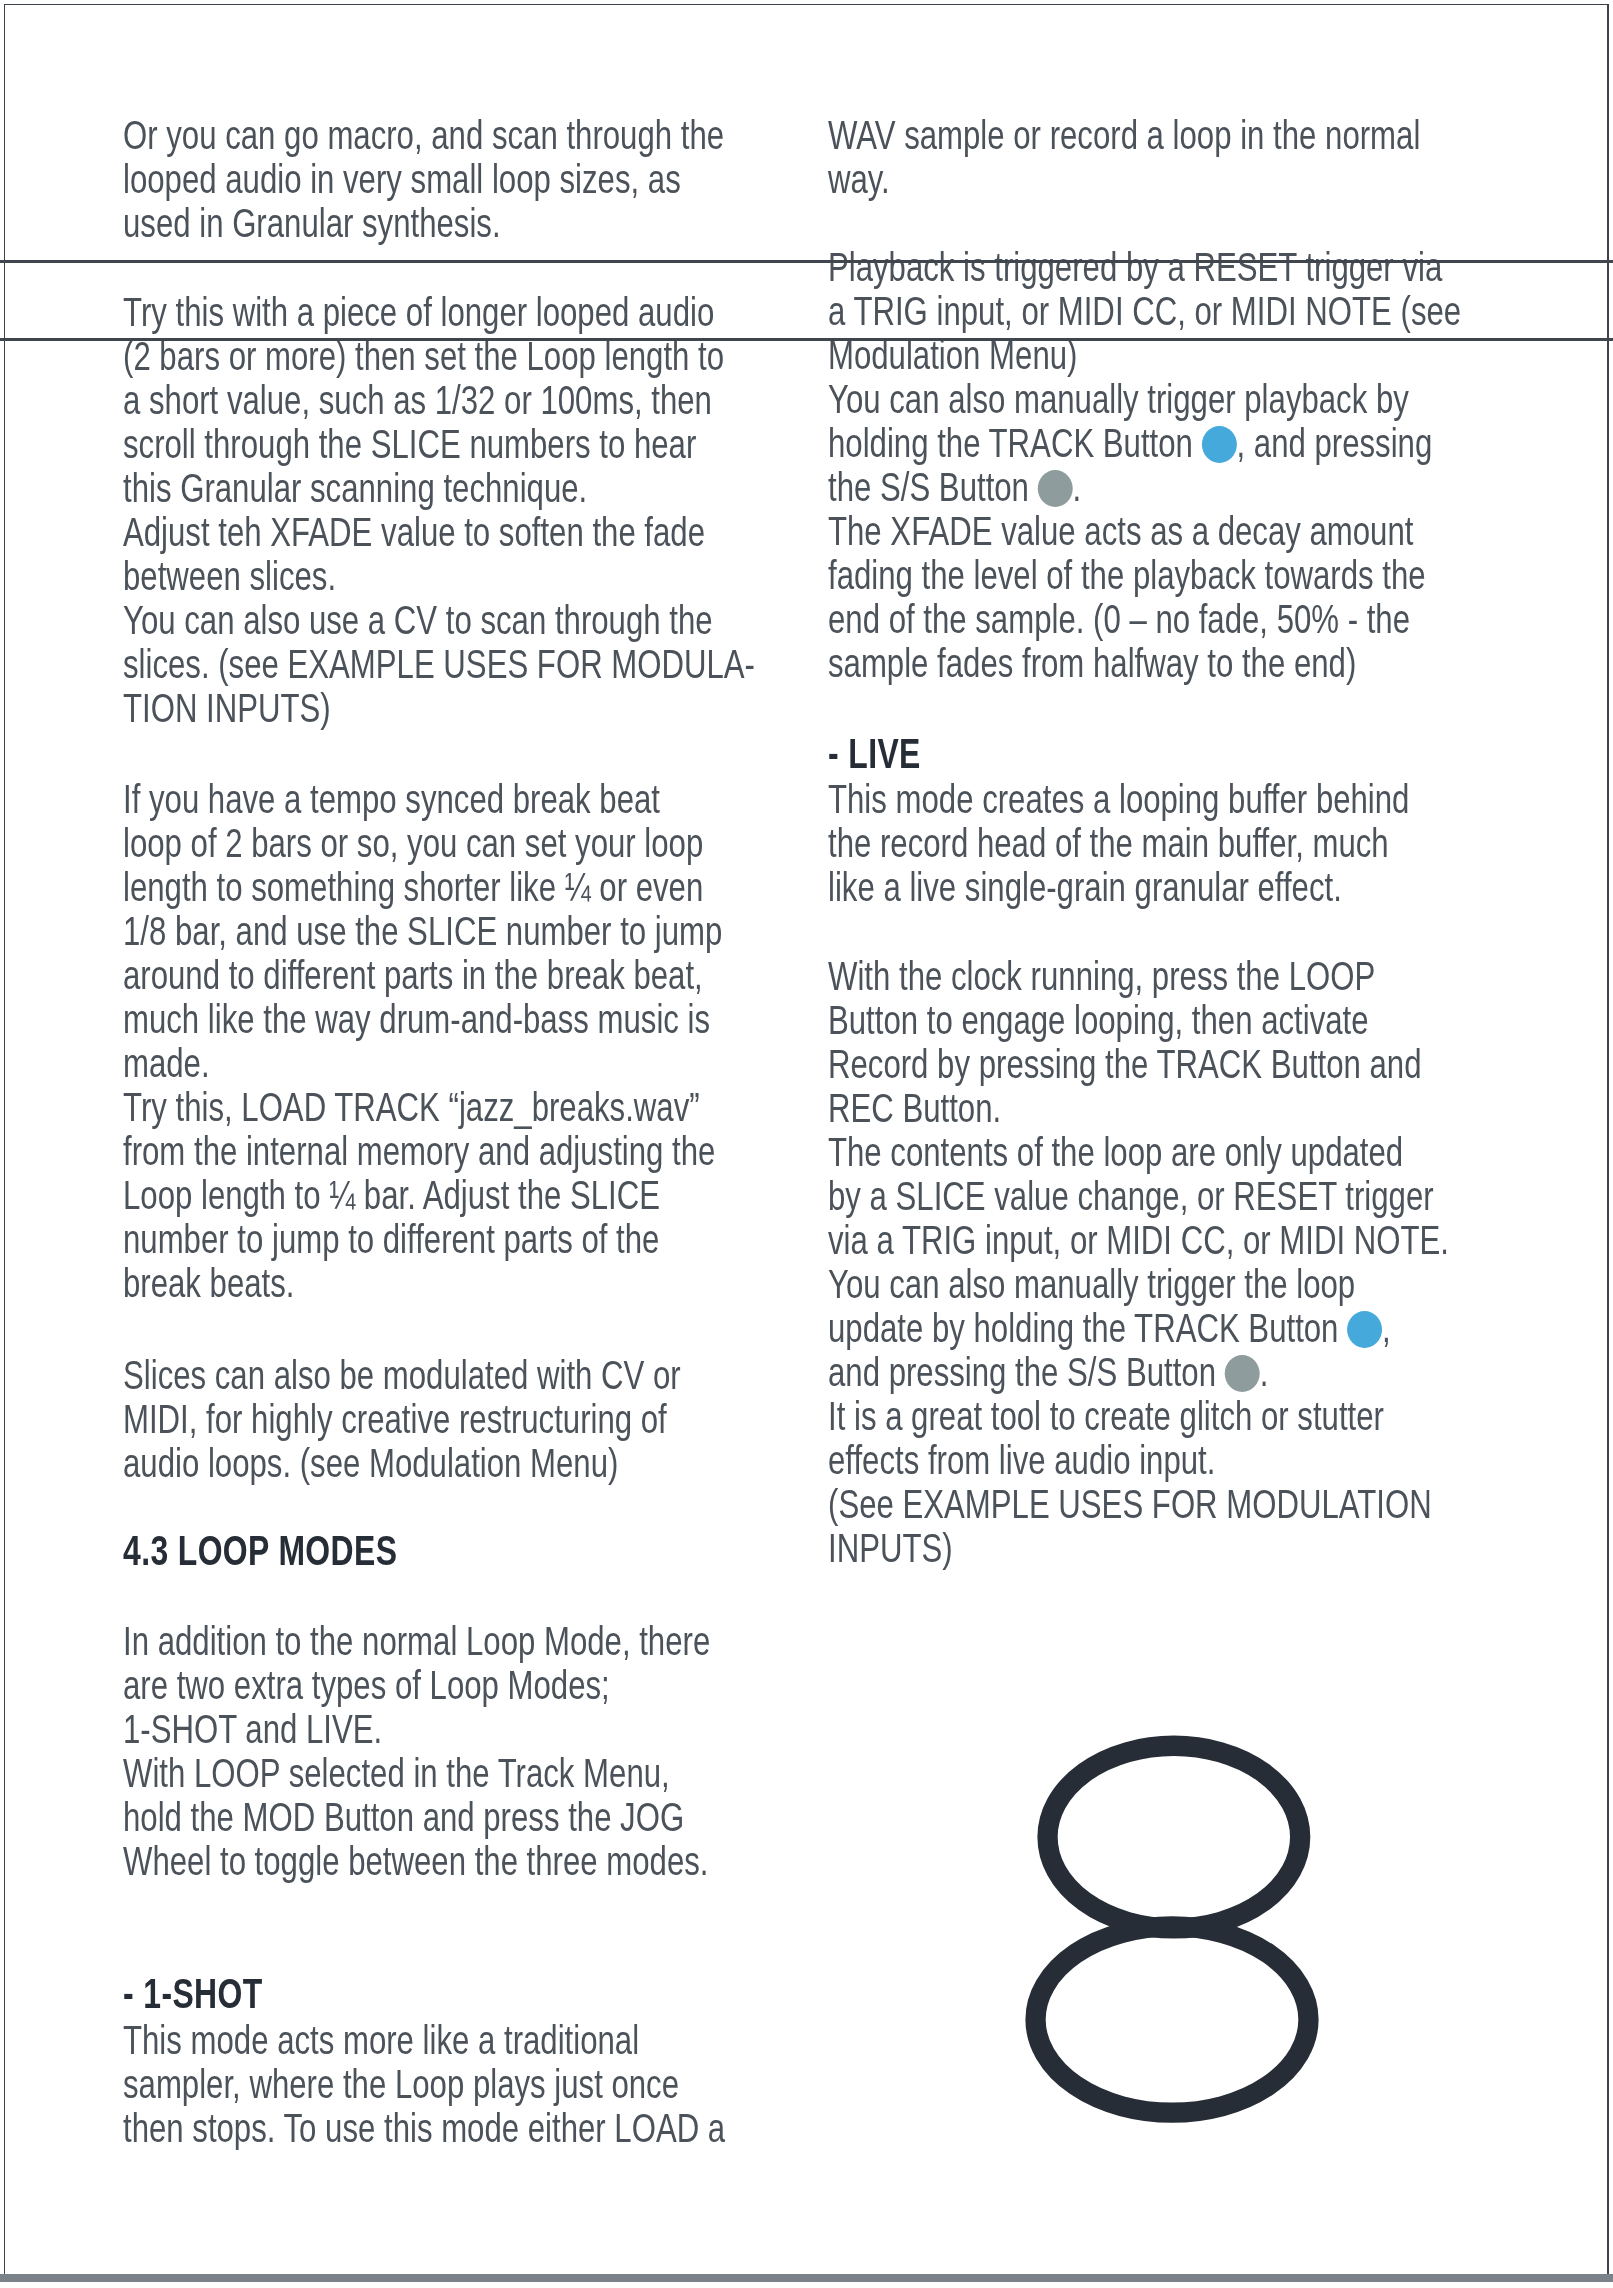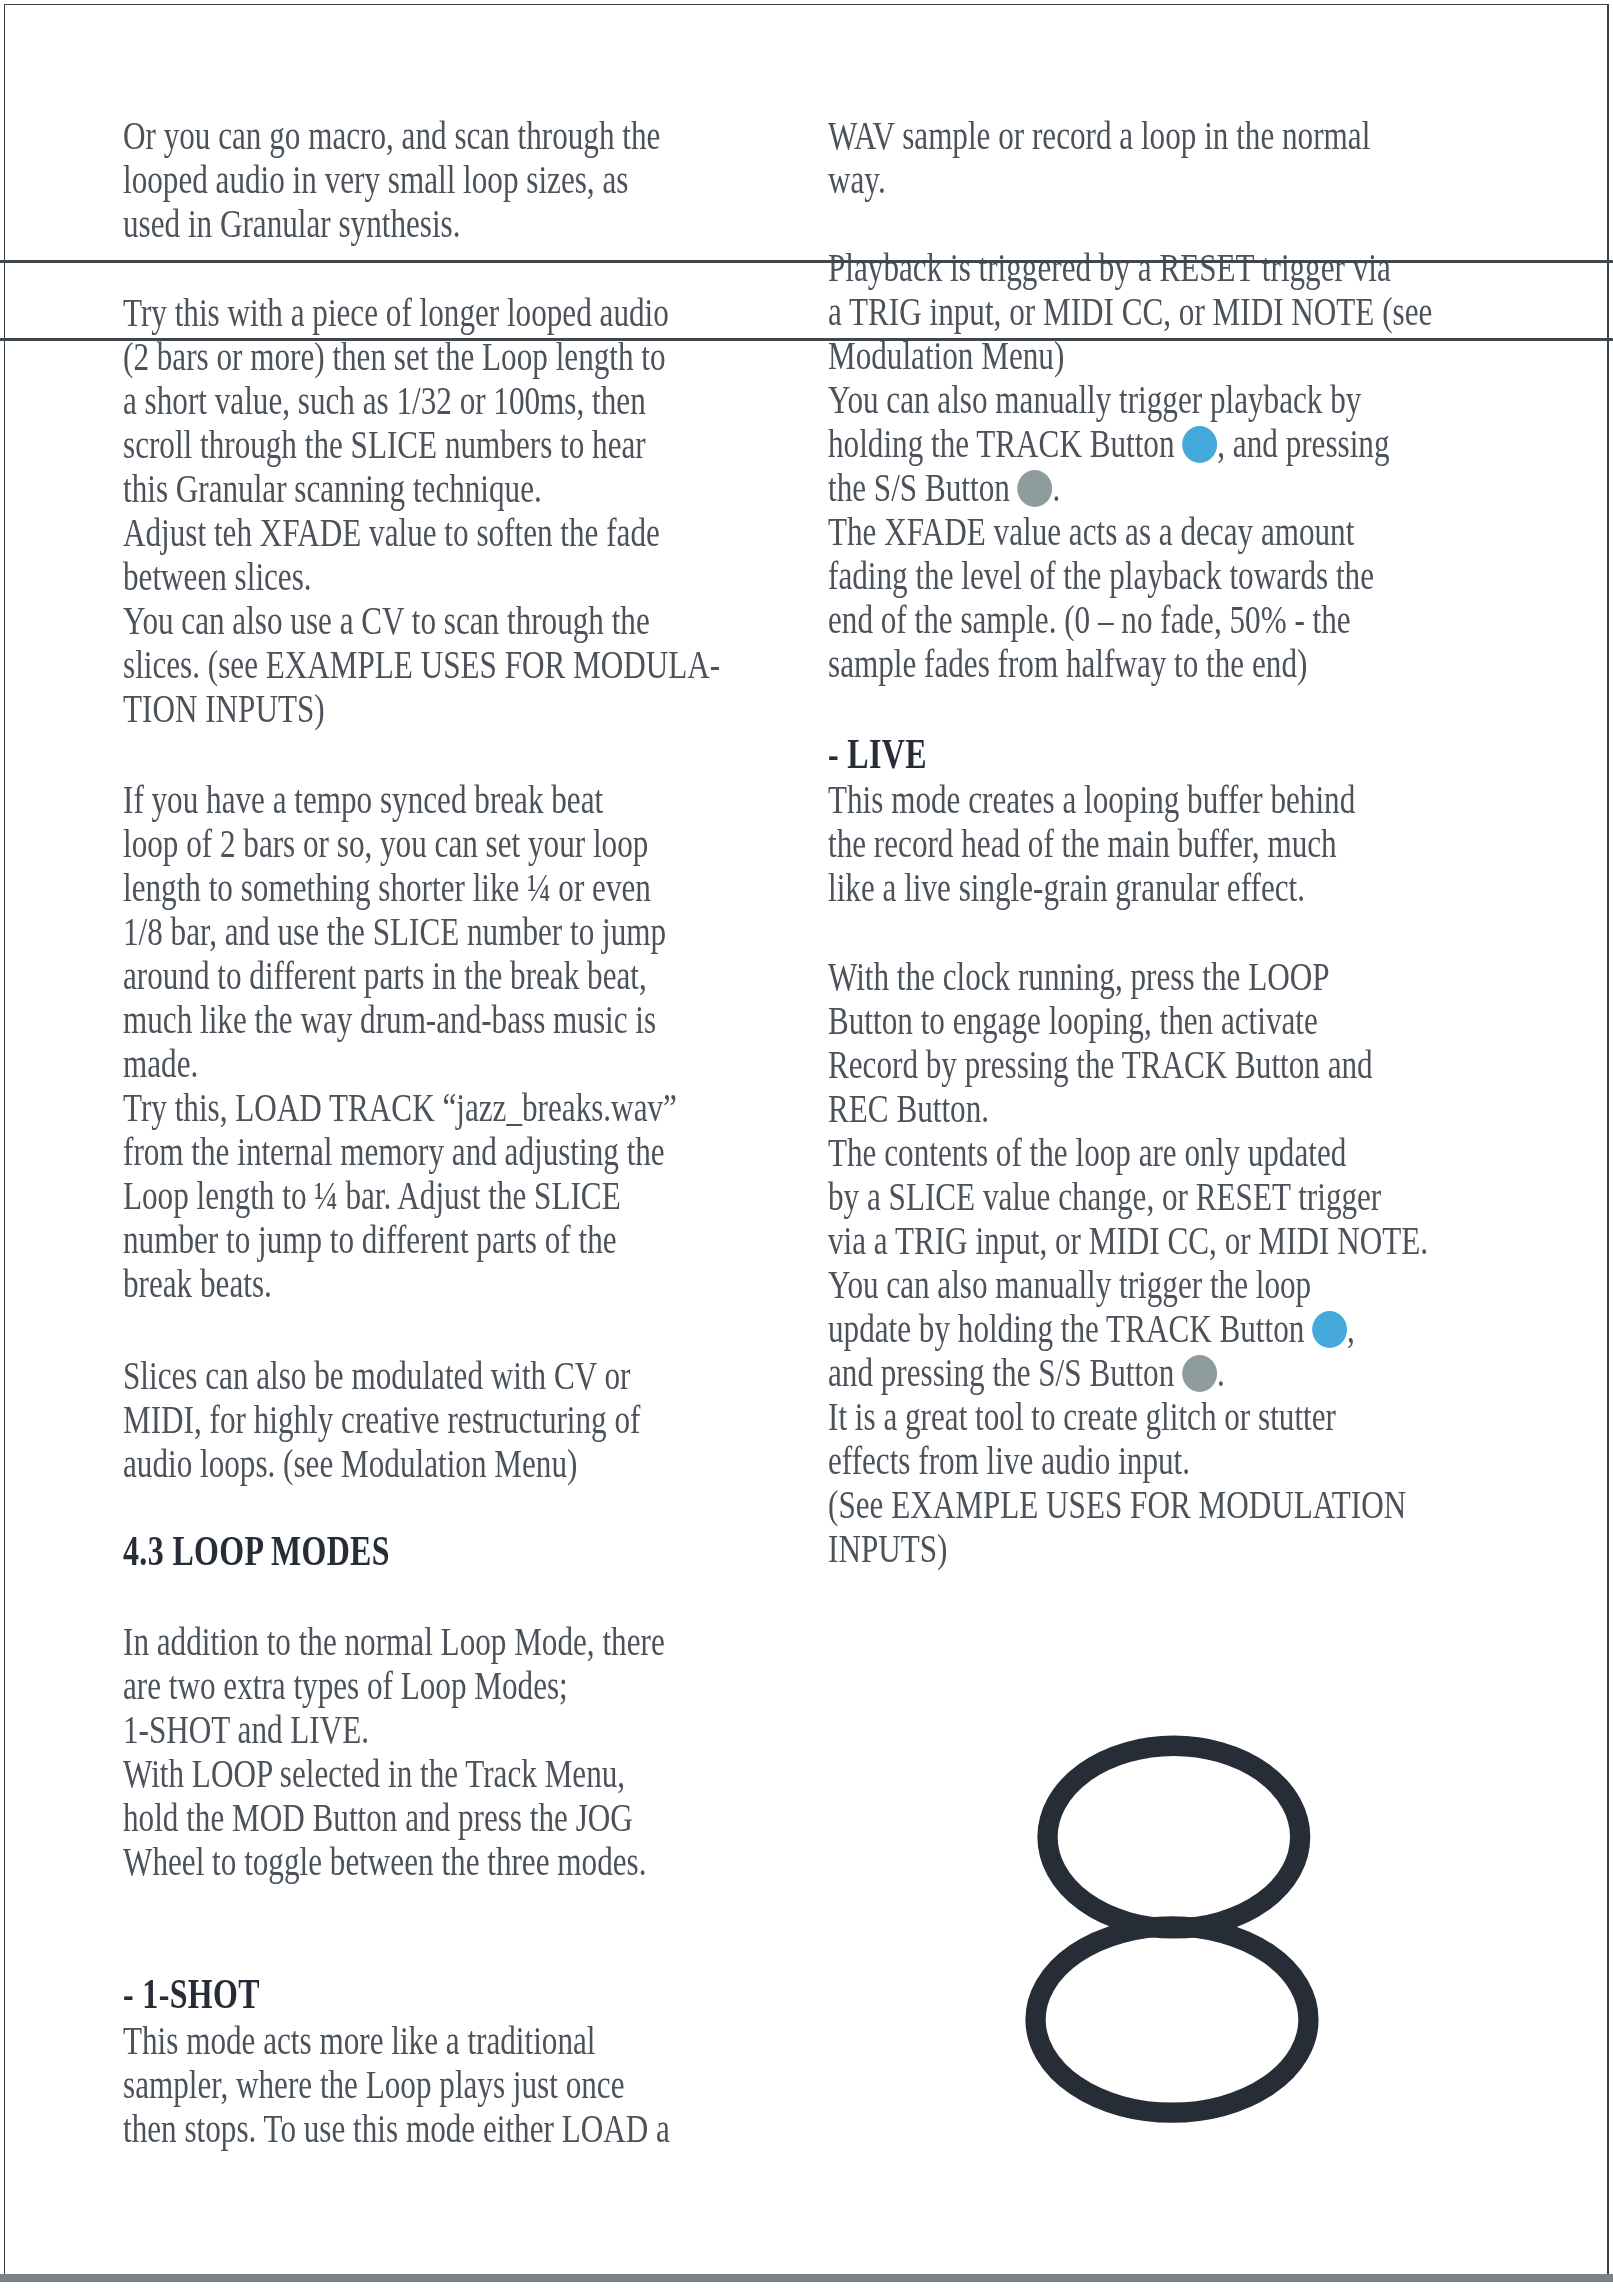--- a/index.html
+++ b/index.html
@@ -1,21 +1,21 @@
 <!DOCTYPE html>
 <html style="font-size:14.8px"><head>
 <meta charset="utf-8">
 <style>
   html,body{margin:0;padding:0;background:#ffffff;}
   .page{
     position:relative;
     width:1613px;height:2289px;
     background:#ffffff;
     overflow:hidden;
-    font-family:Liberation Serif, serif;
+    font-family:Liberation Sans, sans-serif;
   }
   
   .frame-top{position:absolute;left:3.7px;top:3.7px;width:1605px;height:1.8px;background:#3c434c;}
   .frame-left{position:absolute;left:3.7px;top:3.7px;width:1.8px;height:2272px;background:#3c434c;}
   .frame-right{position:absolute;left:1607px;top:3.7px;width:1.8px;height:2272px;background:#3c434c;}
   .rule{position:absolute;left:0;width:1613px;height:2.8px;background:#3f464e;z-index:5;}
   .rule-1{top:260px;}
   .rule-2{top:338px;}
   .bottom-bar{position:absolute;left:0;top:2274px;width:1613px;height:8.3px;background:#7c8289;}
 

